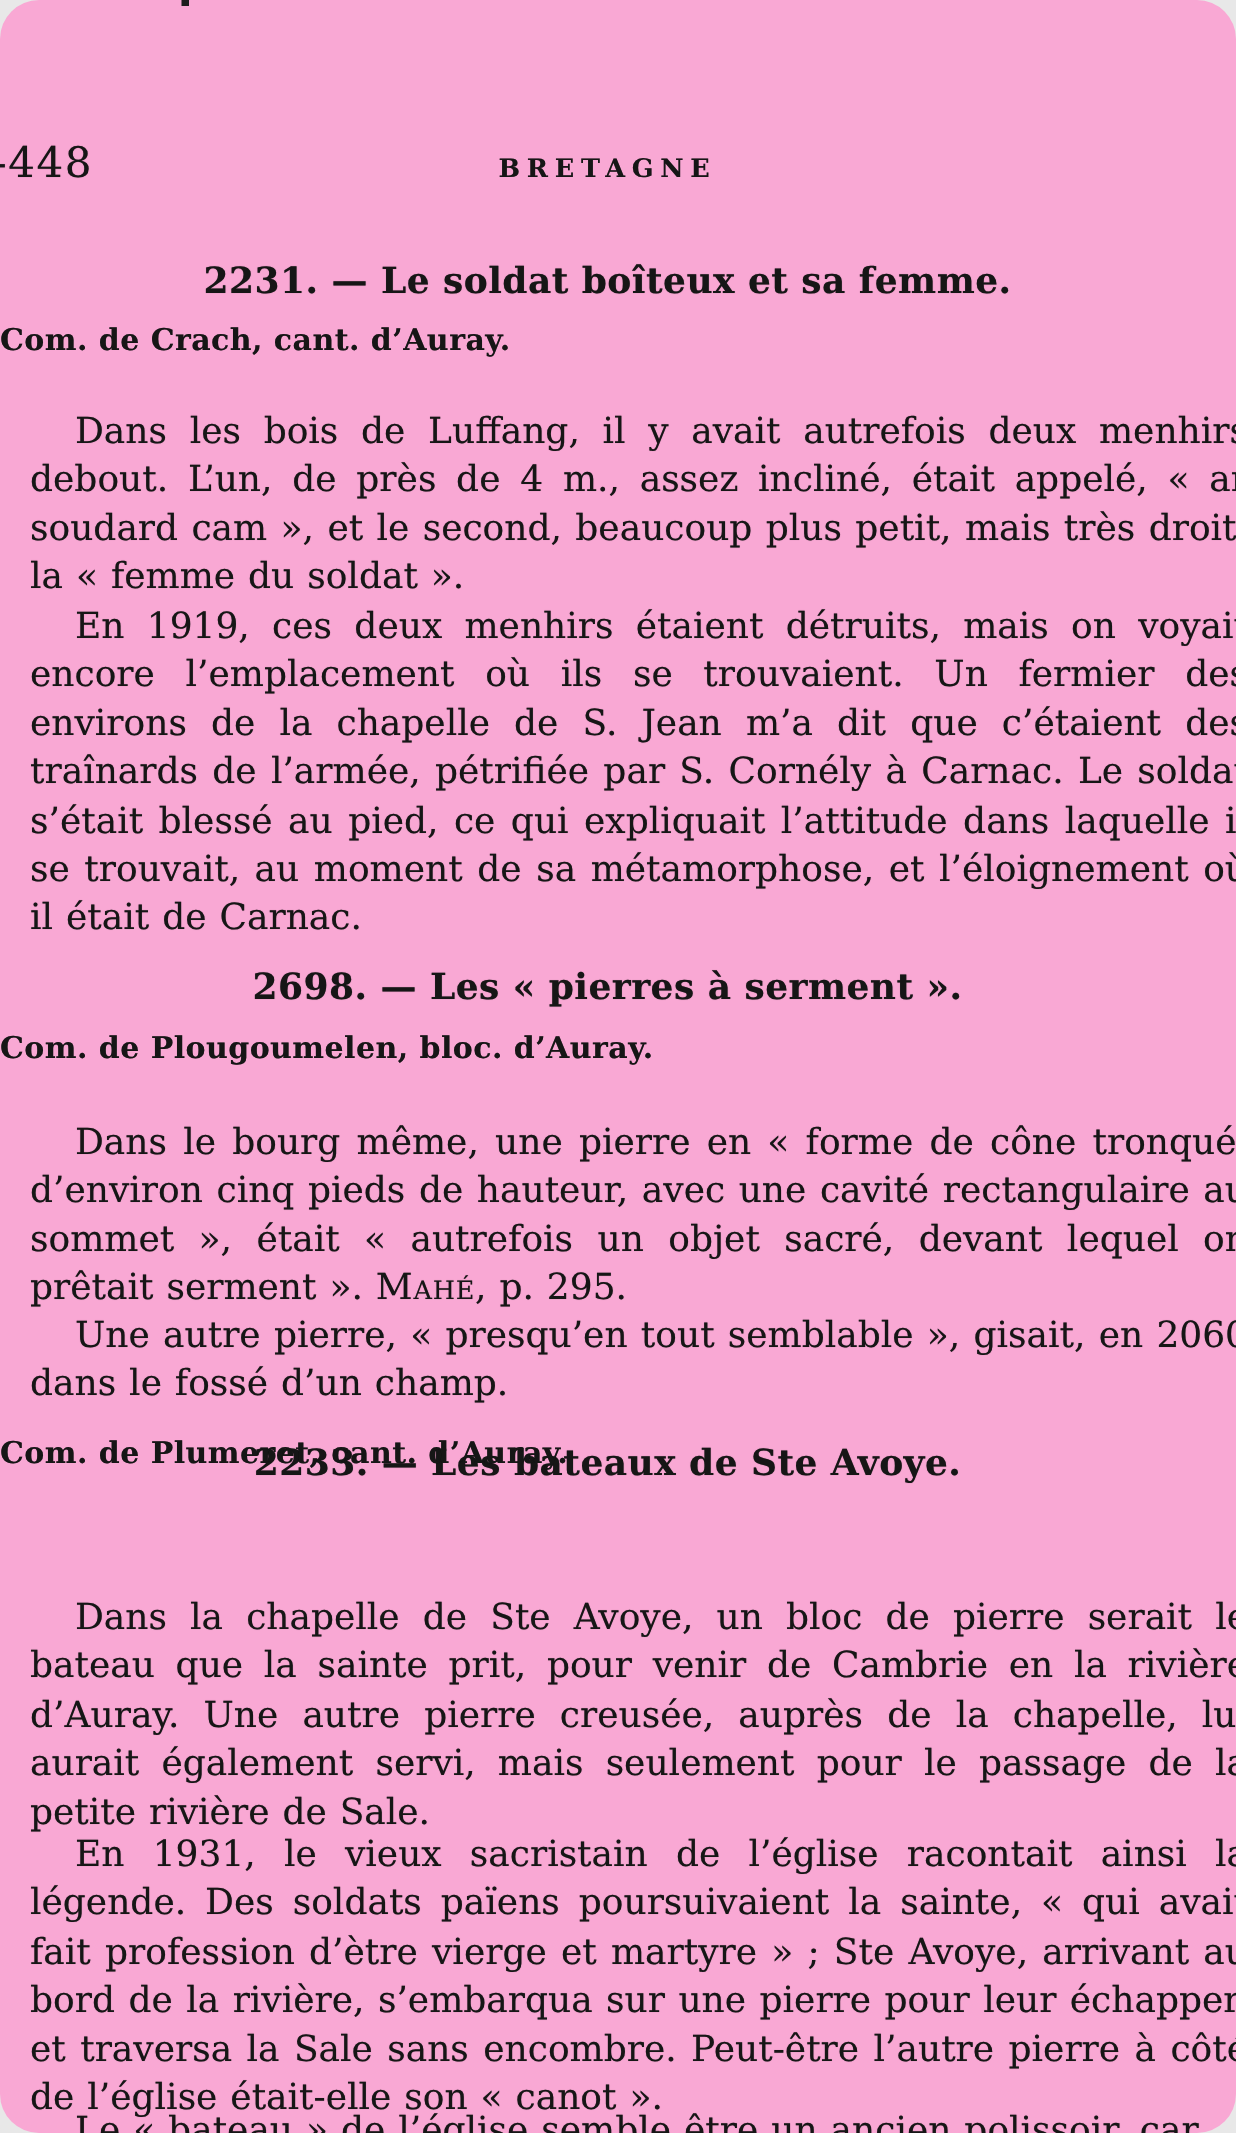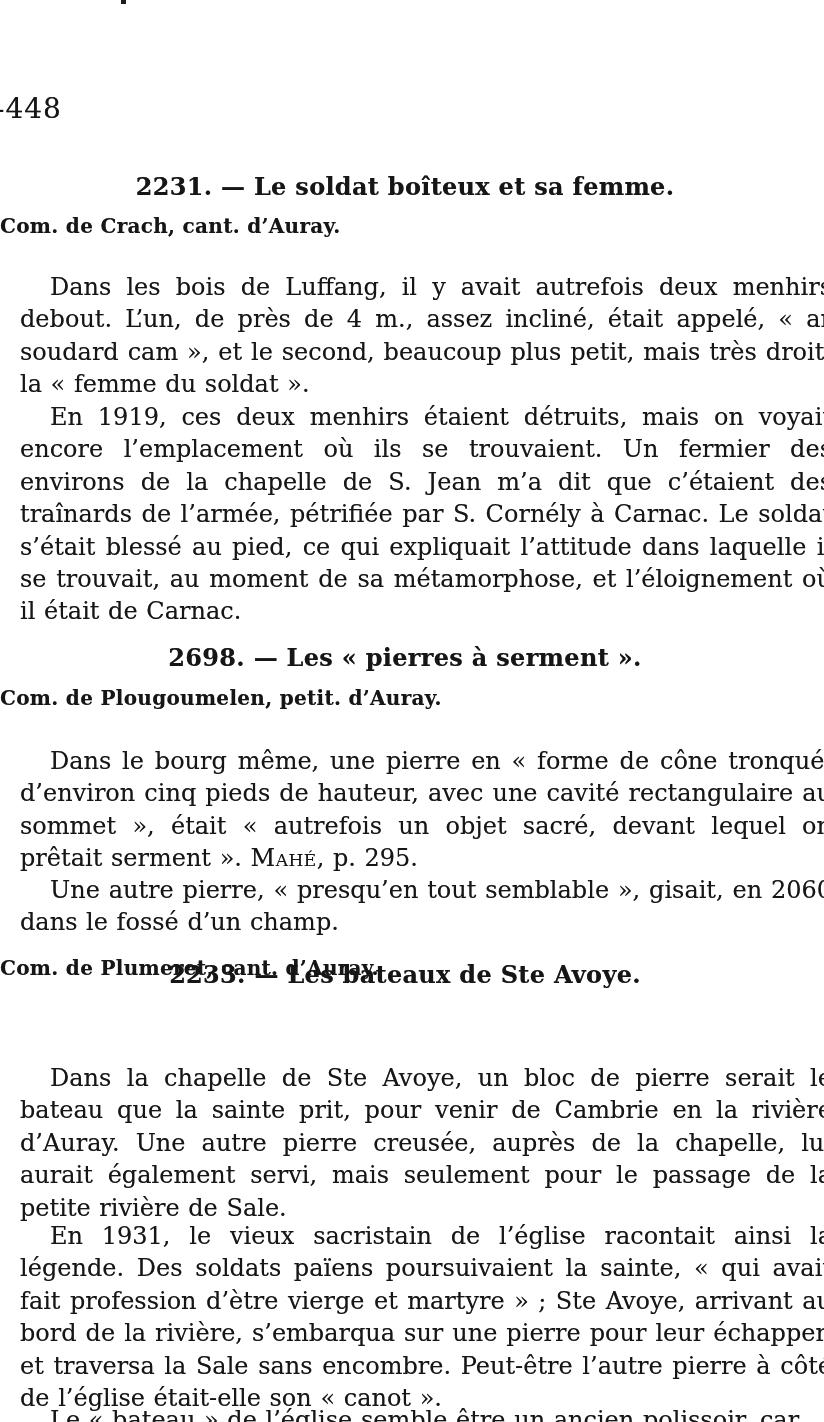--- a/index.html
+++ b/index.html
@@ -4,24 +4,25 @@
 <style>
   html, body {
     margin: 0;
     padding: 0;
     background: #e8e8e8;
   }
   .page {
     position: relative;
     width: 824px;
     height: 1422px;
-    background: #ffffff;
+    background: #f9a8d4;
     overflow: hidden;
     font-family: "DejaVu Serif", "Liberation Serif", serif;
     color: #161616;
+    border-radius: 26px;
   }
   .speck {
     position: absolute;
     left: 121px;
     top: 0;
     width: 5px;
     height: 4px;
     background: #1d1d1d;
   }
   .pagenum {
@@ -83,31 +84,32 @@
   }
 </style>
 </head>
 <body>
 
 <div class="page">
 
   <div class="speck"></div>
 
   <div class="pagenum">-448</div>
+  <div class="running-header">BRETAGNE</div>
 
   <section>
     <h2 class="sec-title" style="top:172px">2231. — Le soldat boîteux et sa femme.</h2>
     <h3 class="sec-subtitle" style="top:214px">Com. de Crach, cant. d’Auray.</h3>
     <p class="body-par" style="top:257px">Dans les bois de Luffang, il y avait autrefois deux menhirs debout. L’un, de près de 4 m., assez incliné, était appelé, « ar soudard cam », et le second, beaucoup plus petit, mais très droit, la « femme du soldat ».</p>
     <p class="body-par" style="top:387px">En 1919, ces deux menhirs étaient détruits, mais on voyait encore l’emplacement où ils se trouvaient. Un fermier des environs de la chapelle de S. Jean m’a dit que c’étaient des traînards de l’armée, pétrifiée par S. Cornély à Carnac. Le soldat s’était blessé au pied, ce qui expliquait l’attitude dans laquelle il se trouvait, au moment de sa métamorphose, et l’éloignement où il était de Carnac.</p>
   </section>
 
   <section>
     <h2 class="sec-title" style="top:643px">2698. — Les « pierres à serment ».</h2>
-    <h3 class="sec-subtitle" style="top:686px">Com. de Plougoumelen, petit. d’Auray.</h3>
+    <h3 class="sec-subtitle" style="top:686px">Com. de Plougoumelen, bloc. d’Auray.</h3>
     <p class="body-par" style="top:731px"><span>Dans le bourg même, une pierre en « forme de cône tronqué, d’environ cinq pieds de hauteur, avec une cavité rectangulaire au sommet », était « autrefois un objet sacré, devant lequel on prêtait serment ». </span><span class="smallcaps">Mahé</span><span>, p. 295.</span></p>
     <p class="body-par" style="top:860px">Une autre pierre, « presqu’en tout semblable », gisait, en 2060 dans le fossé d’un champ.</p>
   </section>
 
   <section>
     <h2 class="sec-title" style="top:960px">2233. — Les bateaux de Ste Avoye.</h2>
     <h3 class="sec-subtitle" style="top:956px">Com. de Plumeret, cant. d’Auray.</h3>
     <p class="body-par" style="top:1048px">Dans la chapelle de Ste Avoye, un bloc de pierre serait le bateau que la sainte prit, pour venir de Cambrie en la rivière d’Auray. Une autre pierre creusée, auprès de la chapelle, lui aurait également servi, mais seulement pour le passage de la petite rivière de Sale.</p>
     <p class="body-par" style="top:1206px">En 1931, le vieux sacristain de l’église racontait ainsi la légende. Des soldats païens poursuivaient la sainte, « qui avait fait profession d’ètre vierge et martyre » ; Ste Avoye, arrivant au bord de la rivière, s’embarqua sur une pierre pour leur échapper, et traversa la Sale sans encombre. Peut-être l’autre pierre à côté de l’église était-elle son « canot ».</p>
     <p class="body-par" style="top:1390px">Le « bateau » de l’église semble être un ancien polissoir, car</p>

